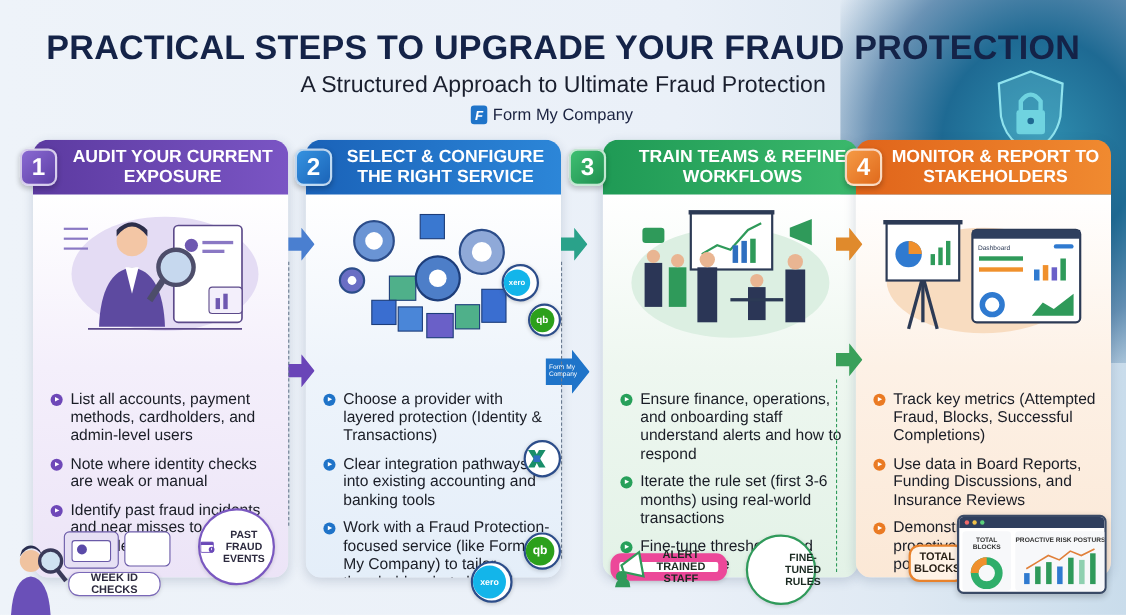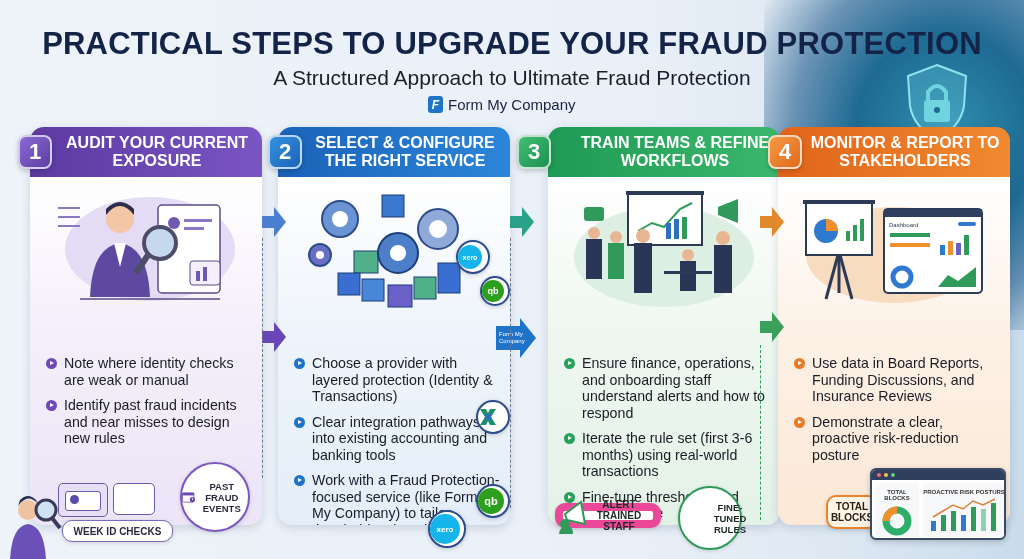--- a/index.html
+++ b/index.html
@@ -158,20 +158,24 @@
         <rect x="8" y="38" width="22" height="2" fill="#8a78c4"></rect>
       <circle cx="70" cy="32" r="14" fill="#f3c6a5"></circle>
       <path d="M56 28 Q70 10 84 28 L84 22 Q70 8 56 22 Z" fill="#2c2e4a"></path>
       <path d="M40 110 Q42 60 70 56 Q98 60 100 110 Z" fill="#5d4aa0"></path>
       <path d="M64 56 L70 80 L76 56 Z" fill="#fff"></path>
       <circle cx="110" cy="56" r="16" fill="#c6d8ee" stroke="#4d4d6a" stroke-width="4"></circle>
       <line x1="98" y1="68" x2="86" y2="86" stroke="#4d4d6a" stroke-width="6"></line>
       <line x1="30" y1="112" x2="170" y2="112" stroke="#5c4a8a" stroke-width="1.5"></line>
     </svg>
     <div class="bullets">
+      <div class="bullet">
+          <span class="dot"></span>
+          <span>List all accounts, payment methods, cardholders, and admin-level users</span>
+        </div>
       <div class="bullet">
           <span class="dot"></span>
           <span>Note where identity checks are weak or manual</span>
         </div>
       <div class="bullet">
           <span class="dot"></span>
           <span>Identify past fraud incidents and near misses to design new rules</span>
         </div>
     </div>
   </div>
@@ -285,20 +289,24 @@
       <rect x="142" y="58" width="5" height="10" fill="#2f7ad0"></rect>
         <rect x="150" y="54" width="5" height="14" fill="#f0902c"></rect>
         <rect x="158" y="56" width="5" height="12" fill="#6a60c8"></rect>
         <rect x="166" y="48" width="5" height="20" fill="#2f9a5a"></rect>
       <circle cx="104" cy="90" r="9" fill="none" stroke="#2f7ad0" stroke-width="5"></circle>
       <path d="M140 100 L150 88 L160 94 L178 80 L178 100 Z" fill="#2f9a5a"></path>
     </svg>
     <div class="bullets">
       <div class="bullet">
           <span class="dot"></span>
+          <span>Track key metrics (Attempted Fraud, Blocks, Successful Completions)</span>
+        </div>
+      <div class="bullet">
+          <span class="dot"></span>
           <span>Use data in Board Reports, Funding Discussions, and Insurance Reviews</span>
         </div>
       <div class="bullet">
           <span class="dot"></span>
           <span>Demonstrate a clear, proactive risk-reduction posture</span>
         </div>
     </div>
   </div>
 </div>
 <div class="step-num n4">4</div>
@@ -337,21 +345,21 @@
       <circle cx="20" cy="16" r="5" fill="#6a48b8"></circle>
       <rect x="19.3" y="13" width="1.4" height="4" fill="#fff"></rect>
     </svg>
   <span>PAST FRAUD EVENTS</span>
 </div>
 <div style="position:absolute;left:58px;top:483px;width:50px;height:34px;background:#e6e0f4;border:1.5px solid #6a5aa8;border-radius:5px;z-index:4;">
   <div style="position:absolute;left:6px;top:7px;width:36px;height:20px;background:#fff;border:1px solid #6a5aa8;border-radius:3px;"></div>
   <div style="position:absolute;left:11px;top:11px;width:9px;height:9px;border-radius:50%;background:#5a4aa8;"></div>
 </div>
 <div style="position:absolute;left:113px;top:483px;width:42px;height:32px;background:#fff;border:1.5px solid #6a5aa8;border-radius:5px;z-index:4;"></div>
-<div class="pill" style="left:62px;top:520px;width:111px;height:22px;border:1.5px solid #7a68b8;color:#2c2a3e;">WEEK ID CHECKS</div>
+<div class="pill" style="left:62px;top:520px;width:84px;height:22px;border:1.5px solid #7a68b8;color:#2c2a3e;">WEEK ID CHECKS</div>
 <svg style="position:absolute;left:8px;top:488px;z-index:5;" width="56" height="71" viewBox="0 0 56 71">
   <circle cx="20" cy="22" r="10" fill="#f0c3a0"></circle>
     <path d="M10 18 Q20 4 30 16 L28 12 Q20 4 12 12 Z" fill="#2a2e50"></path>
   <path d="M2 71 Q4 38 20 36 Q36 38 38 71 Z" fill="#6a50b8"></path>
   <circle cx="38" cy="22" r="10" fill="#cfe2f2" stroke="#3a3a5a" stroke-width="3"></circle>
     <line x1="44" y1="30" x2="52" y2="40" stroke="#3a3a5a" stroke-width="4"></line>
 </svg>
 
 <div class="logo-circle" style="left:456px;top:240px;width:34px;height:34px;background:#fff;border:2px solid #2c4d8a;">
     <span style="width:24px;height:24px;border-radius:50%;background:#13b5ea;color:#fff;font-size:7px;display:flex;align-items:center;justify-content:center;">xero</span>

